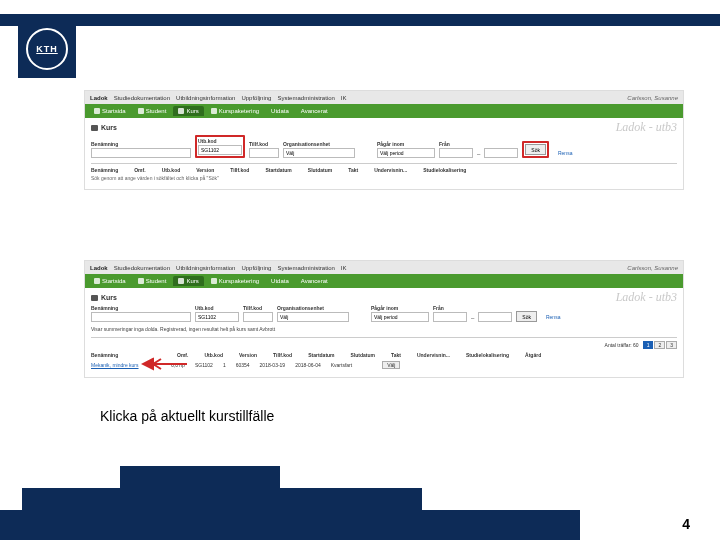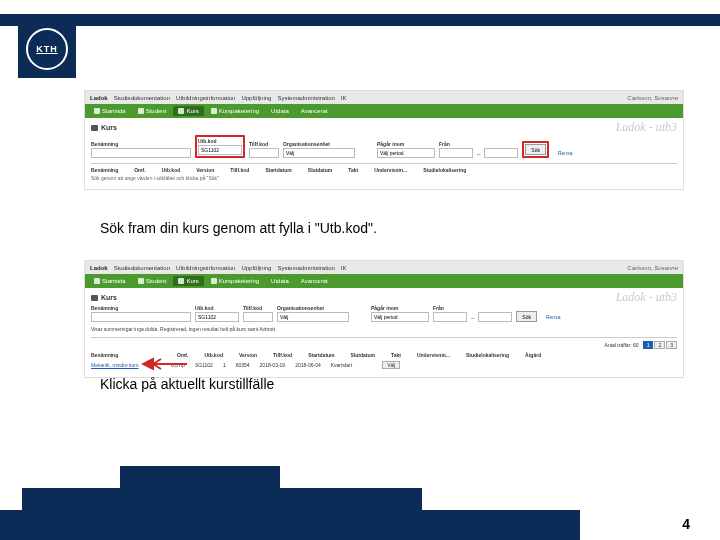--- a/index.html
+++ b/index.html
@@ -71,21 +71,21 @@
   .pager span { border: 1px solid #aaa; padding: 0 3px; font-size: 5px; background: #eee; }
   .pager .cur { background: #1a5fb4; color: #fff; border-color: #1a5fb4; }
   .row { display: flex; gap: 10px; font-size: 5px; color: #333; align-items: center; margin-top: 3px; }
   .row .lnk { color: #1a5fb4; text-decoration: underline; }
   .row .dd { border: 1px solid #aaa; padding: 0 4px; background: #eee; }
   .red-arrow { position: absolute; left: 56px; bottom: 6px; }
   .red-arrow svg { display: block; }
 
   .caption { position: absolute; left: 100px; font-size: 14px; color: #000; }
   .caption1 { top: 220px; }
-  .caption2 { top: 376px; }
+  .caption2 { top: 408px; }
 
   
   .footer-step1 { position: absolute; bottom: 52px; left: 120px; width: 160px; height: 22px; background: #0d2b57; }
   .footer-step2 { position: absolute; bottom: 30px; left: 22px; width: 400px; height: 22px; background: #0d2b57; }
   .footer-step3 { position: absolute; bottom: 0; left: 0; right: 0; height: 30px; background: #0d2b57; }
   .page-num { position: absolute; right: 30px; bottom: 8px; color: #000; font-size: 14px; font-weight: bold; z-index: 5; }
   .page-num-bg { position: absolute; right: 0; bottom: 0; width: 140px; height: 30px; background: #fff; z-index: 4; }
 </style>
 </head>
 <body>
@@ -184,21 +184,20 @@
         <span>Startdatum</span>
         <span>Slutdatum</span>
         <span>Takt</span>
         <span>Undervisnin...</span>
         <span>Studielokalisering</span>
       </div>
       <div class="subnote">Sök genom att ange värden i sökfältet och klicka på "Sök"</div>
     </div>
   </div>
 
-  <div class="caption caption1">Sök fram din kurs genom att fylla i "Utb.kod".</div>
 
   <div class="panel panel2">
     <div class="app-top">
       <div class="app-top-left">
         <span class="brand">Ladok</span>
         <span>Studiedokumentation</span>
         <span>Utbildningsinformation</span>
         <span>Uppföljning</span>
         <span>Systemadministration</span>
         <span>IK</span>

